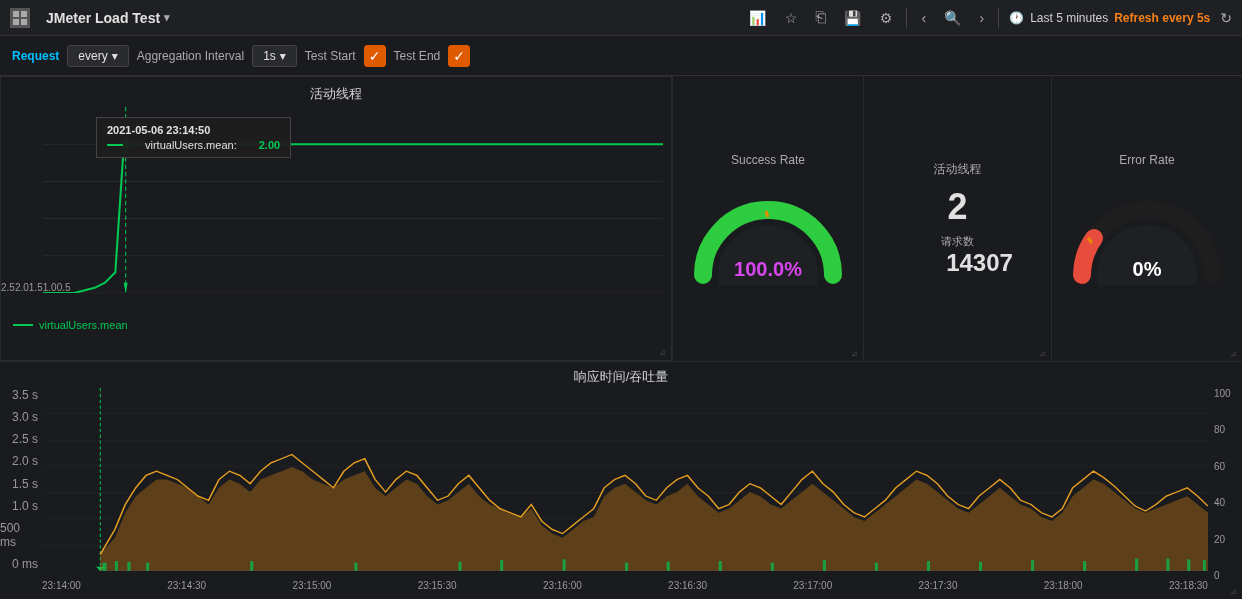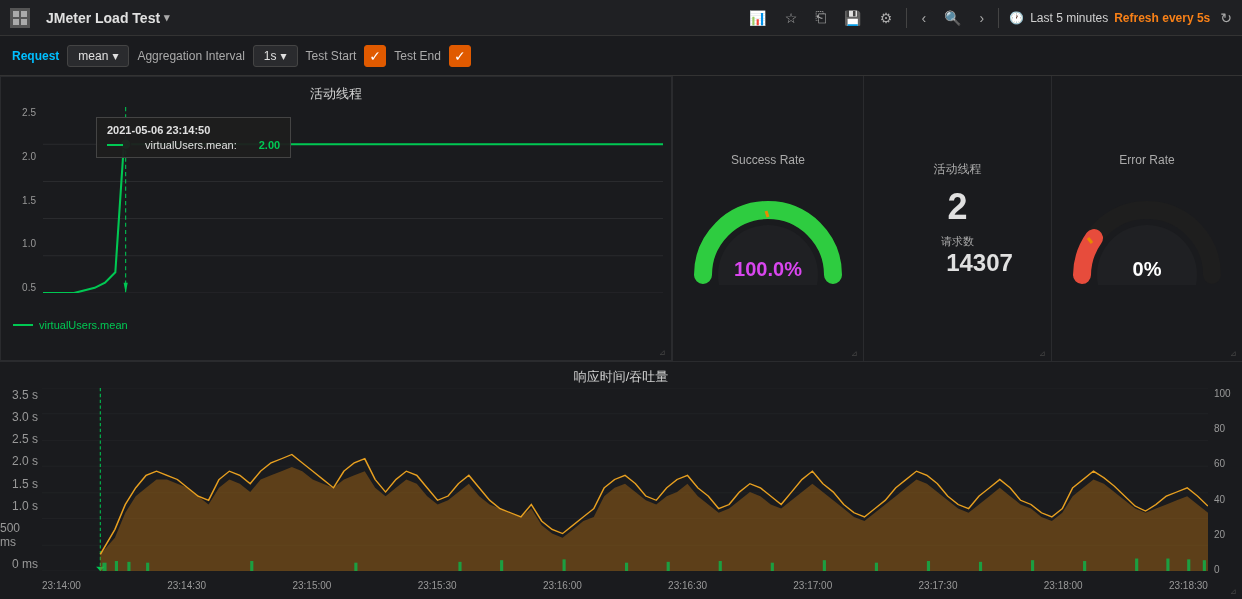--- a/index.html
+++ b/index.html
@@ -265,21 +265,21 @@
       <span class="last-minutes">Last 5 minutes</span>
       <span class="refresh-rate">Refresh every 5s</span>
     </div>
     <span class="sync-icon">↻</span>
   </div>
 </div>
 
 <div class="toolbar">
   <span class="toolbar-label">Request</span>
   <button class="toolbar-btn">
-    <span>mean</span>
+    <span>every</span>
     <span>▾</span>
   </button>
   <span class="toolbar-label-plain">Aggregation Interval</span>
   <button class="toolbar-btn">
     <span>1s</span>
     <span>▾</span>
   </button>
   <span class="toolbar-label-plain">Test Start</span>
   <div class="toolbar-check">✓</div>
   <span class="toolbar-label-plain">Test End</span>
@@ -287,21 +287,21 @@
 </div>
 
 <div class="main-content">
 
   <div class="top-section">
 
     <div class="left-chart">
       <div class="chart-title">活动线程</div>
       <div style="position:relative; width:100%; height:210px; padding: 0 8px 24px 42px;">
 
-        <div style="position:absolute;left:0;top:0;bottom:24px;width:40px;display:flex;flex-direction:column;justify-content:space-between;align-items:flex-end;padding-right:5px;color:#999;font-size:10px;">
+        <div style="position:absolute;left:0;top:0;bottom:24px;width:40px;display:flex;flex-direction:row;justify-content:space-between;align-items:flex-end;padding-right:5px;color:#999;font-size:10px;">
           <span>2.5</span>
           <span>2.0</span>
           <span>1.5</span>
           <span>1.0</span>
           <span>0.5</span>
         </div>
 
         <svg style="position:absolute;left:42px;top:0;right:8px;bottom:24px;width:calc(100% - 50px);height:calc(100% - 24px);" viewBox="0 0 600 180" preserveAspectRatio="none">
 
           <line x1="0" y1="36" x2="600" y2="36" stroke="#2a2b2e" stroke-width="1"></line>
@@ -396,21 +396,21 @@
         <span>3.5 s</span>
         <span>3.0 s</span>
         <span>2.5 s</span>
         <span>2.0 s</span>
         <span>1.5 s</span>
         <span>1.0 s</span>
         <span>500 ms</span>
         <span>0 ms</span>
       </div>
 
-      <div style="position:absolute;right:0;top:0;bottom:16px;width:32px;display:flex;flex-direction:column;justify-content:space-between;align-items:flex-start;padding-left:4px;color:#999;font-size:10px;">
+      <div style="position:absolute;right:0;top:0;bottom:10px;width:32px;display:flex;flex-direction:column;justify-content:space-between;align-items:flex-start;padding-left:4px;color:#999;font-size:10px;">
         <span>100</span>
         <span>80</span>
         <span>60</span>
         <span>40</span>
         <span>20</span>
         <span>0</span>
       </div>
 
       <svg style="position:absolute;left:42px;right:34px;top:0;bottom:20px;width:calc(100% - 76px);height:calc(100% - 20px);" viewBox="0 0 1120 220" preserveAspectRatio="none">
 

